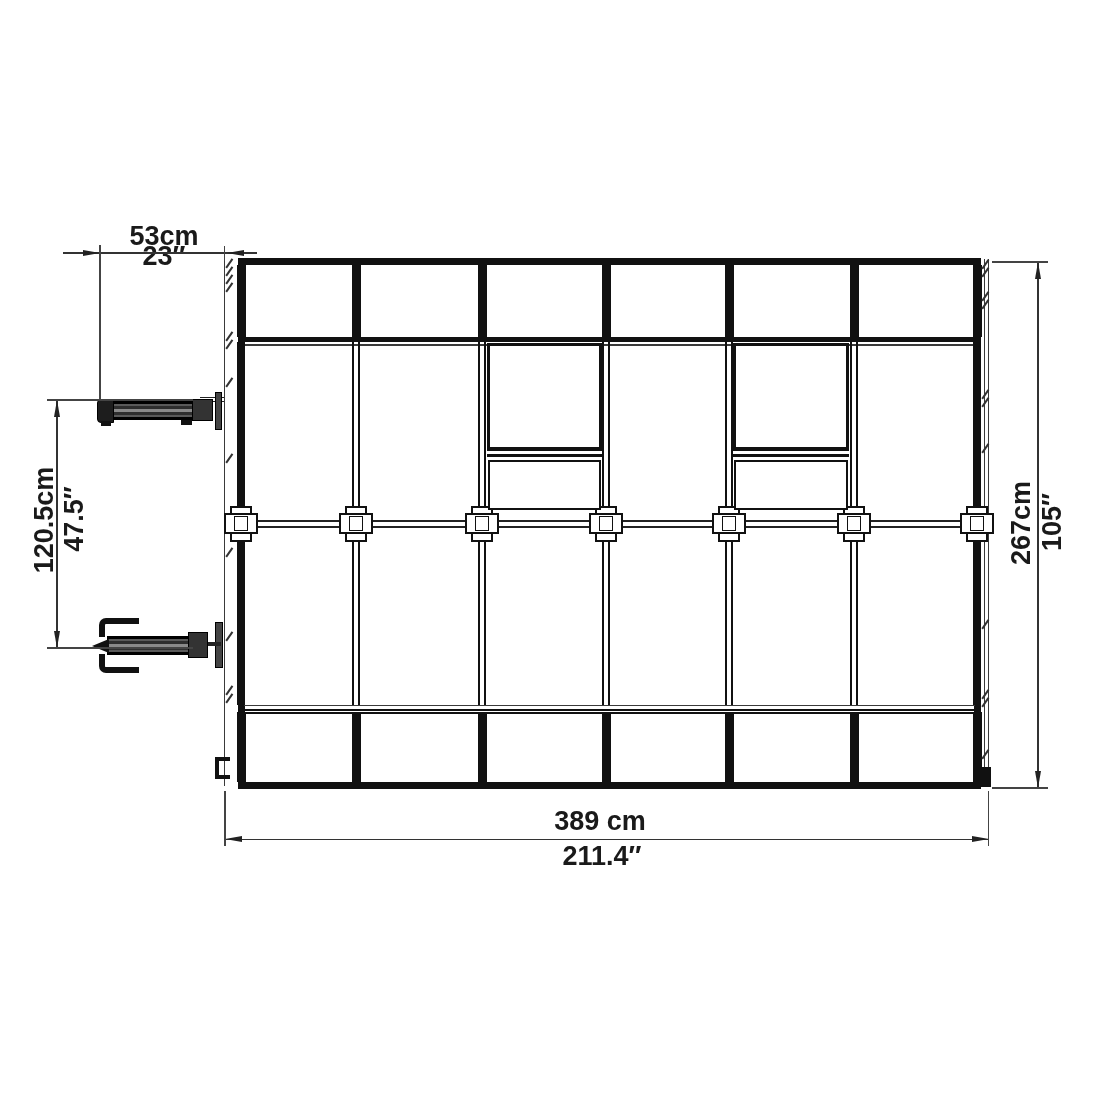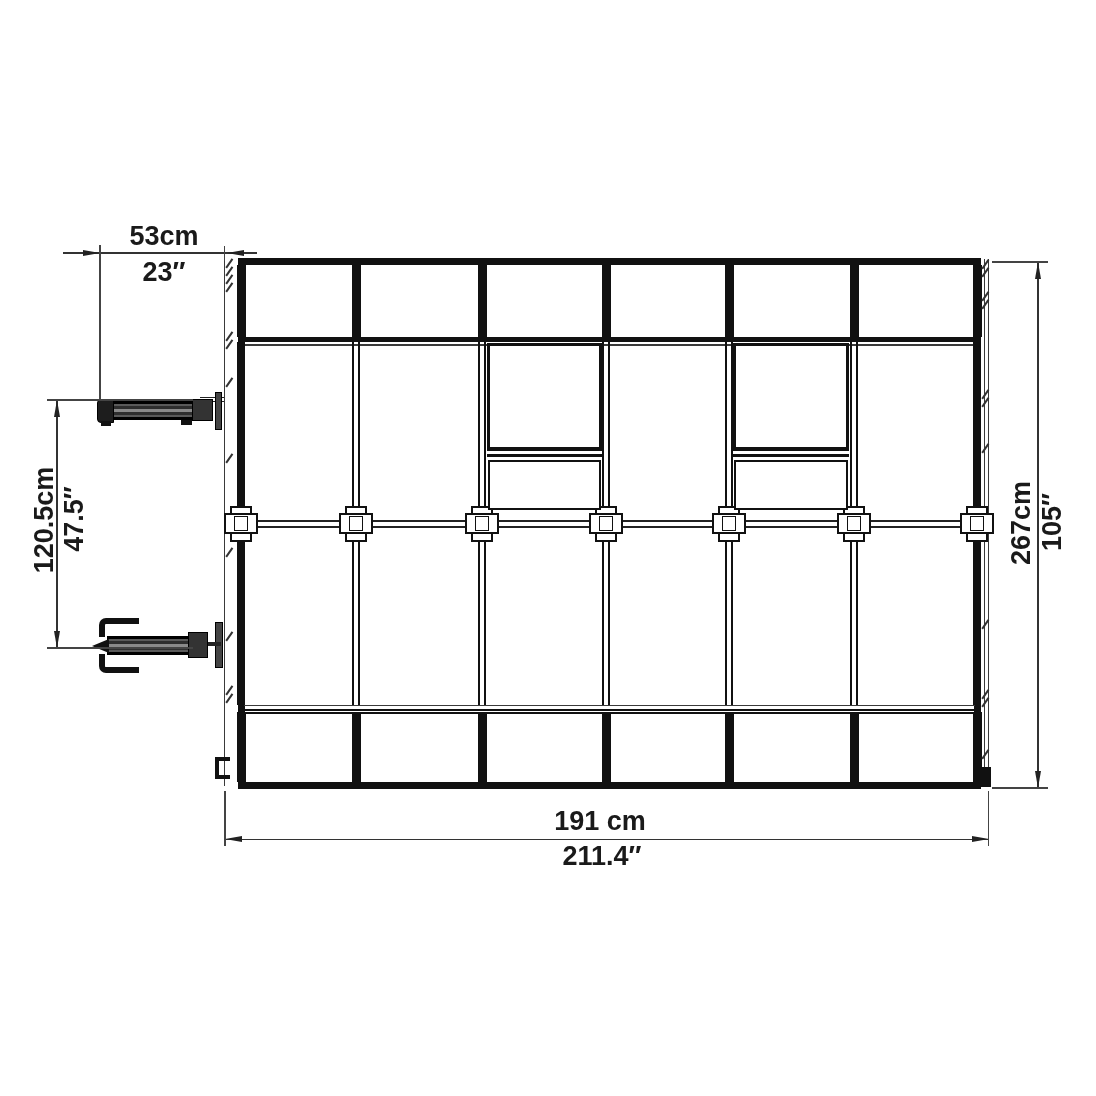--- a/index.html
+++ b/index.html
@@ -157,21 +157,21 @@
     <div class="cyl" style="left:107px;top:636px;width:85px;height:19px;"></div>
     <div class="blk" style="left:188px;top:632px;width:20px;height:26px;"></div>
     <div class="arr" style="left:92px;top:638.5px;border-top:7px solid transparent;border-bottom:7px solid transparent;border-right:17px solid #111;"></div>
   </div>
 
   <div class="abs" style="left:214.5px;top:757px;width:15px;height:22px;box-sizing:border-box;border-left:4.5px solid #111;border-top:4.5px solid #111;border-bottom:4.5px solid #111;"></div>
   <div class="bar" style="left:977.5px;top:766.5px;width:13px;height:20px;"></div>
 
   <div>
     <div class="dim-text" style="left:164px;top:236px;">53cm</div>
-    <div class="dim-text" style="left:164px;top:272px;">23″</div>
+    <div class="dim-text" style="left:164px;top:256px;">23″</div>
     <div class="dline" style="left:63px;top:252.3px;width:194px;height:1.4px;"></div>
     <div class="arr arr-right" style="left:83px;top:249.5px;"></div>
     <div class="arr arr-left" style="left:227px;top:249.5px;"></div>
     <div class="eline" style="left:99.3px;top:245px;width:1.4px;height:156px;"></div>
     <div class="eline" style="left:224px;top:246px;width:1.4px;height:15px;"></div>
   </div>
 
   <div>
     <div class="dim-text vert" style="left:44px;top:520px;">120.5cm</div>
     <div class="dim-text vert" style="left:74px;top:519px;">47.5″</div>
@@ -186,21 +186,21 @@
     <div class="dim-text vert" style="left:1021px;top:523px;">267cm</div>
     <div class="dim-text vert" style="left:1052px;top:522px;">105″</div>
     <div class="dline" style="left:1037.3px;top:262px;width:1.4px;height:526px;"></div>
     <div class="arr arr-up" style="left:1034.5px;top:262px;"></div>
     <div class="arr arr-down" style="left:1034.5px;top:771px;"></div>
     <div class="eline" style="left:992px;top:261.3px;width:56px;height:1.4px;"></div>
     <div class="eline" style="left:992px;top:787.3px;width:56px;height:1.4px;"></div>
   </div>
 
   <div>
-    <div class="dim-text" style="left:600px;top:821px;">191 cm</div>
+    <div class="dim-text" style="left:600px;top:821px;">389 cm</div>
     <div class="dim-text" style="left:602px;top:856px;">211.4″</div>
     <div class="dline" style="left:225px;top:838.6px;width:764px;height:1.4px;"></div>
     <div class="arr arr-left" style="left:225px;top:835.8px;"></div>
     <div class="arr arr-right" style="left:972px;top:835.8px;"></div>
     <div class="eline" style="left:224.3px;top:791px;width:1.4px;height:55px;"></div>
     <div class="eline" style="left:988px;top:791px;width:1.4px;height:55px;"></div>
   </div>
 
 </div>
 

